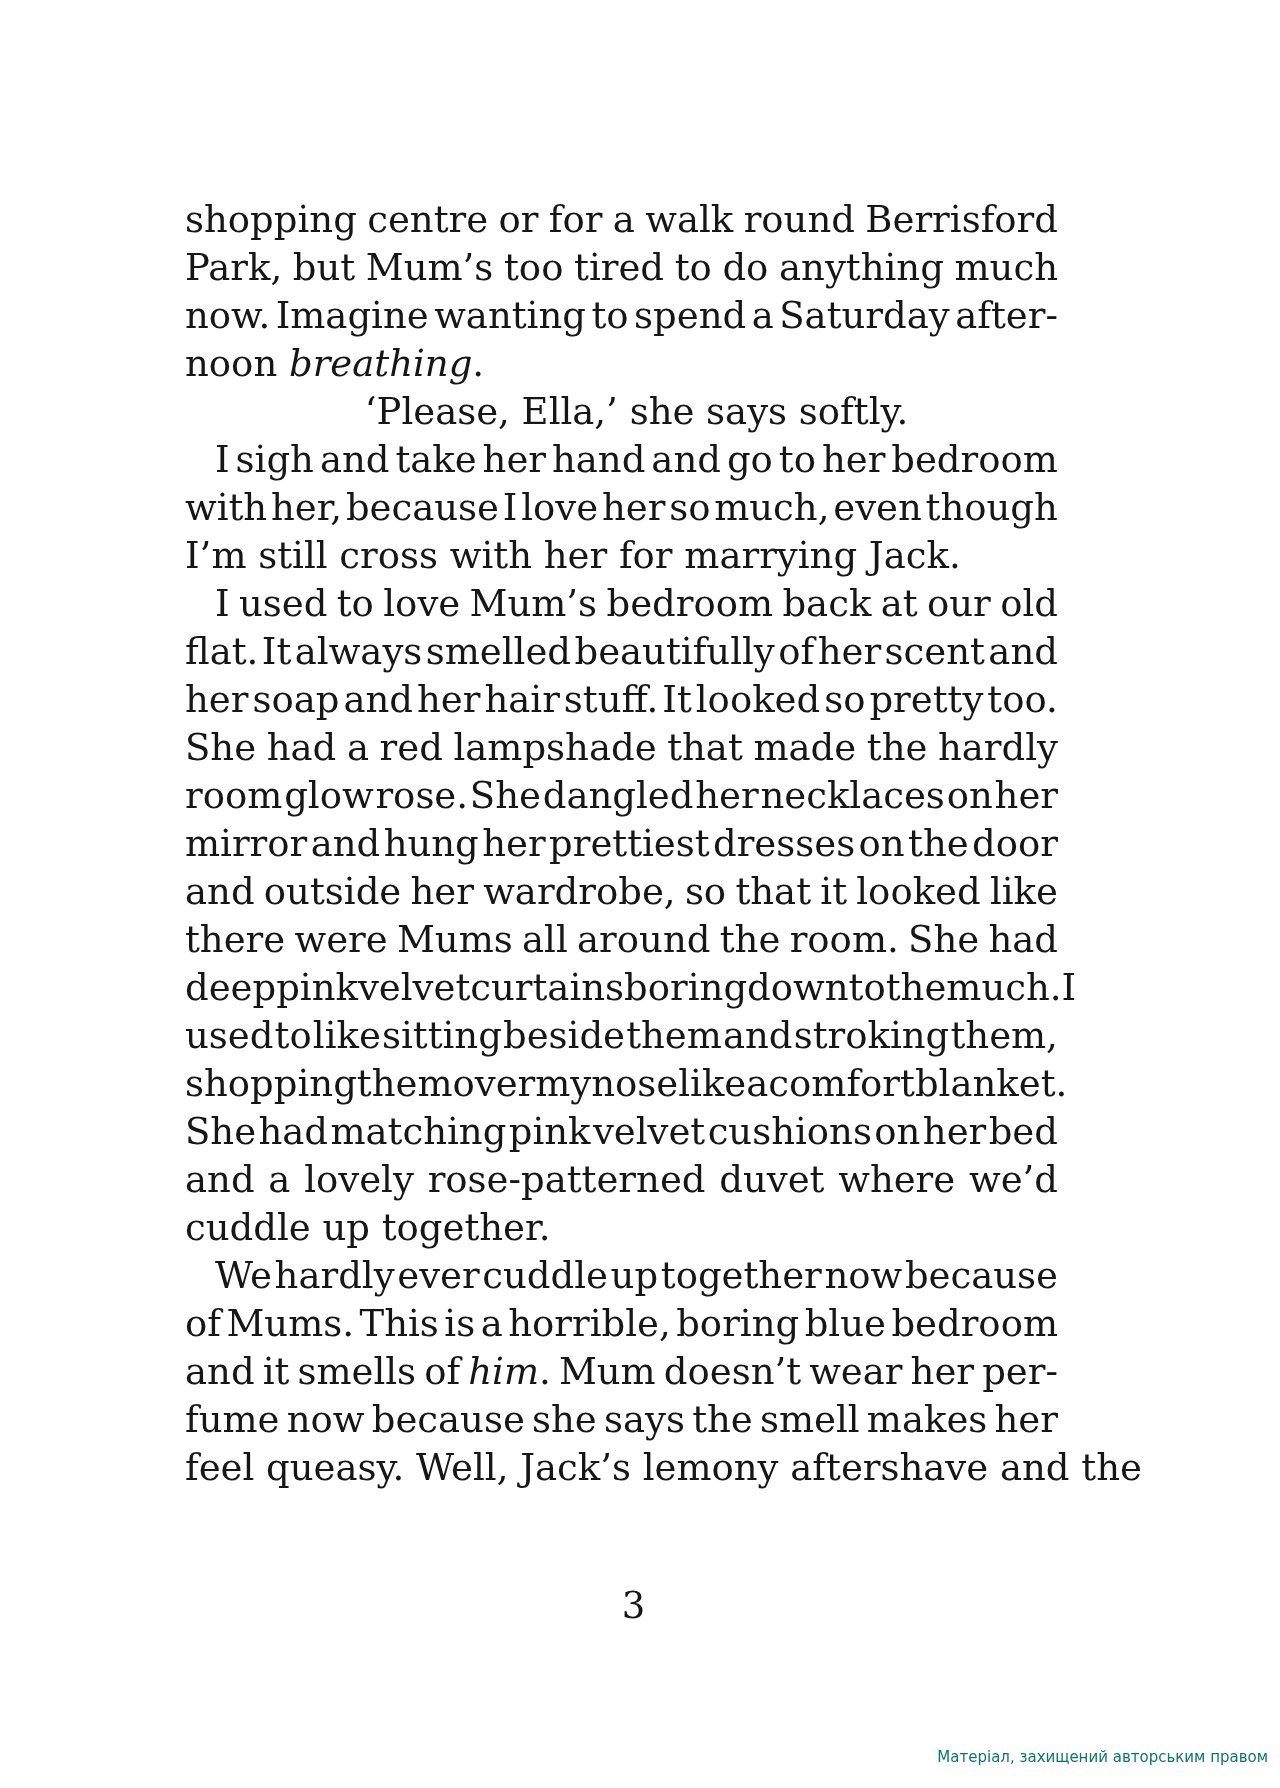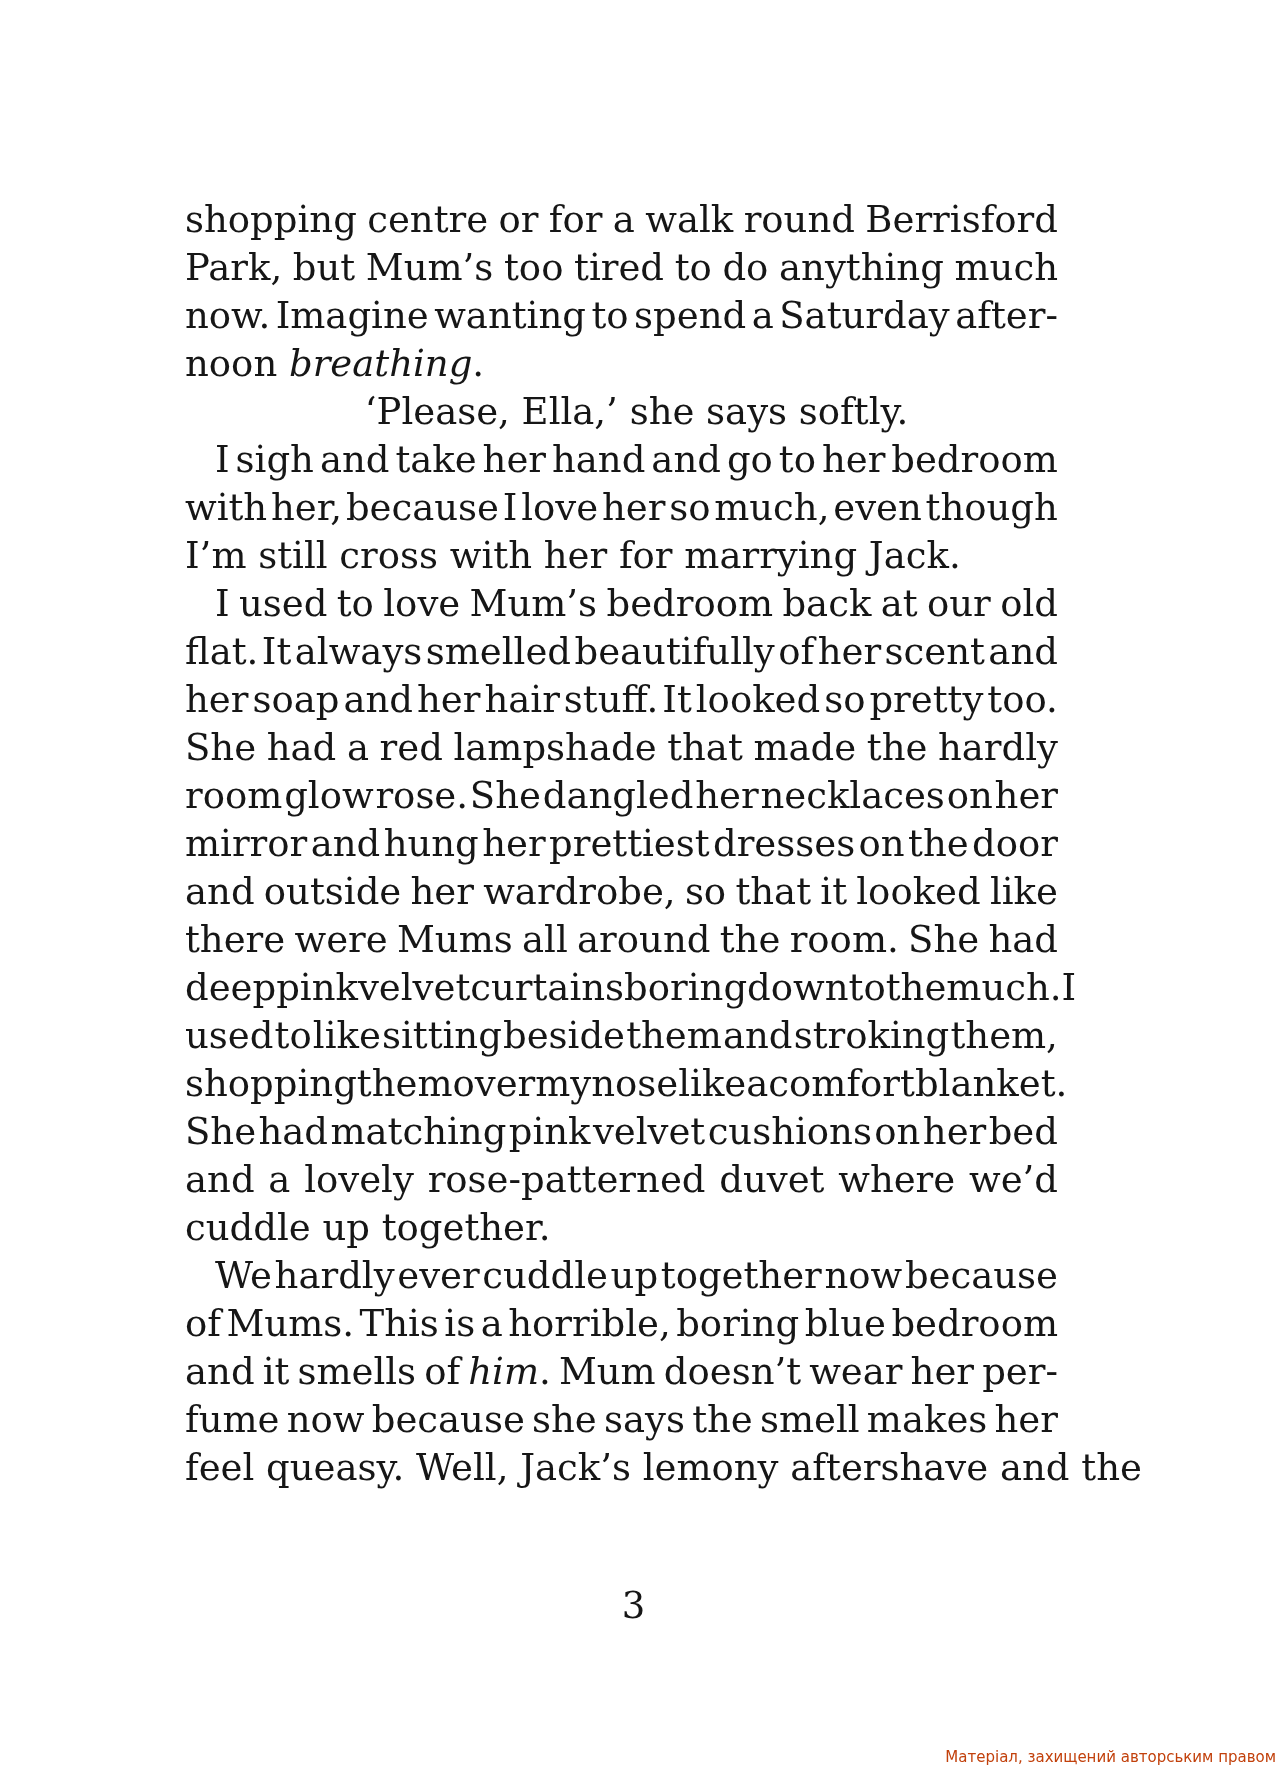--- a/index.html
+++ b/index.html
@@ -43,25 +43,25 @@
     left: 197px;
     width: 873px;
     top: 1582px;
     text-align: center;
     font-size: 37px;
     line-height: 48px;
     color: #161616;
   }
   .watermark {
     position: absolute;
-    right: 4px;
+    right: 12px;
     top: 1748px;
     font-family: "DejaVu Sans", "Liberation Sans", sans-serif;
     font-size: 15px;
-    color: #c2410c;
+    color: #0f766e;
   }
 </style>
 </head>
 <body>
 
 <div class="page">
   <div class="text-block">
       <div class="para">
         <div class="line j">
           <span class="word"><span>shopping</span></span>

